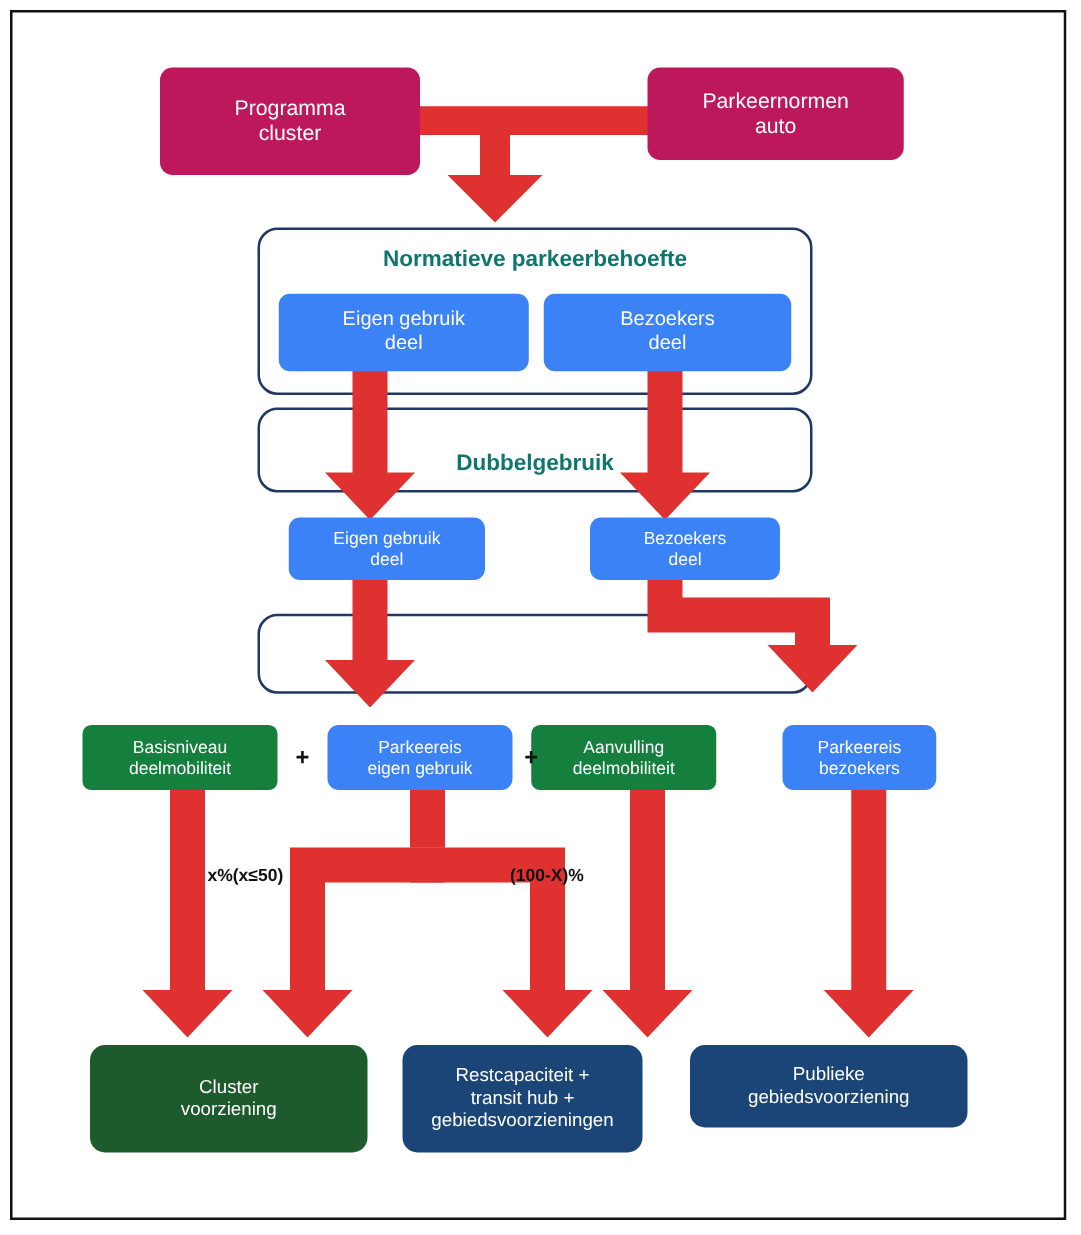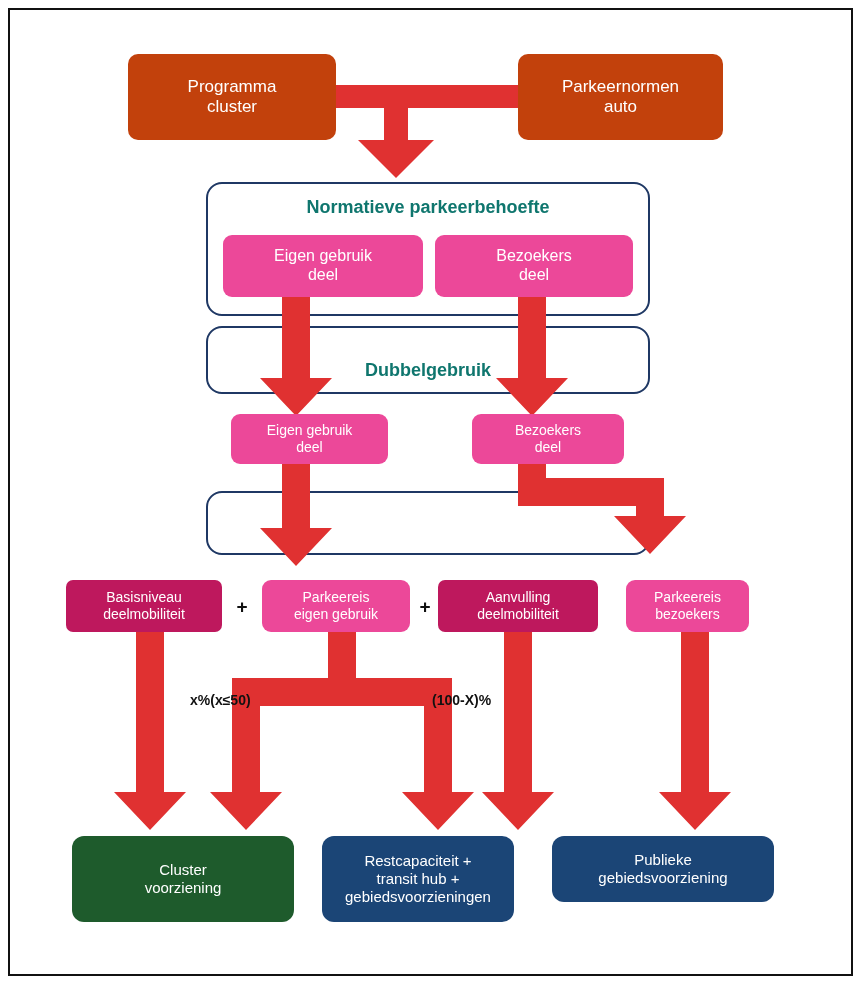--- a/index.html
+++ b/index.html
@@ -24,24 +24,24 @@
     position:absolute;
     z-index:2;
     box-sizing:border-box;
     display:flex;align-items:center;justify-content:center;
     text-align:center;
     color:#ffffff;
     line-height:1.18;
     white-space:pre-line;
   }
 
-  .n-blue{background:#c2410c;border-radius:10px;}
-  .n-blue-light{background:#be185d;border-radius:7px;}
+  .n-blue{background:#be185d;border-radius:10px;}
+  .n-blue-light{background:#15803d;border-radius:7px;}
   .n-blue-dark{background:#1B4576;border-radius:12px;}
-  .n-orange{background:#ec4899;border-radius:9px;}
+  .n-orange{background:#3b82f6;border-radius:9px;}
   .n-green{background:#1E5B2C;border-radius:12px;}
 
   .group{
     position:absolute;
     z-index:0;
     box-sizing:border-box;
     border:2px solid #1F3864;
     border-radius:16px;
     background:#ffffff;
   }
@@ -64,21 +64,20 @@
     font-size:19px;
     text-align:center;
   }
   .edge-label{
     position:absolute;
     z-index:4;
     color:#111111;
     font-weight:bold;
     font-size:14px;
     white-space:nowrap;
-    margin-left:24px;
   }
 </style>
 </head>
 <body>
 
 <div id="frame">
   <div class="stage">
 
     <svg id="arrows-back" viewBox="0 0 841 964">
       <g fill="#E03131">
@@ -115,42 +114,42 @@
     <div class="group-title" style="left:196px;top:188px;width:444px;font-size:18px;">Normatieve parkeerbehoefte</div>
 
     <div class="group-title" style="left:196px;top:331px;width:444px;font-size:18px;text-align:center;">
       <span>Dubbelgebruik</span>
     </div>
 
 
     <div class="node n-blue" style="left:118px;top:44px;width:208px;height:86px;font-size:17px;">Programma
 cluster</div>
 
-    <div class="node n-blue" style="left:508px;top:44px;width:205px;height:86px;font-size:17px;">Parkeernormen
+    <div class="node n-blue" style="left:508px;top:44px;width:205px;height:74px;font-size:17px;">Parkeernormen
 auto</div>
 
     <div class="node n-orange" style="left:213px;top:225px;width:200px;height:62px;font-size:16px;">Eigen gebruik
 deel</div>
 
     <div class="node n-orange" style="left:425px;top:225px;width:198px;height:62px;font-size:16px;">Bezoekers
 deel</div>
 
     <div class="node n-orange" style="left:221px;top:404px;width:157px;height:50px;font-size:14px;">Eigen gebruik
 deel</div>
 
     <div class="node n-orange" style="left:462px;top:404px;width:152px;height:50px;font-size:14px;">Bezoekers
 deel</div>
 
     <div class="node n-blue-light" style="left:56px;top:570px;width:156px;height:52px;font-size:14px;">Basisniveau
 deelmobiliteit</div>
 
     <div class="node n-orange" style="left:252px;top:570px;width:148px;height:52px;font-size:14px;">Parkeereis
 eigen gebruik</div>
 
-    <div class="node n-blue-light" style="left:428px;top:570px;width:160px;height:52px;font-size:14px;">Aanvulling
+    <div class="node n-blue-light" style="left:415px;top:570px;width:148px;height:52px;font-size:14px;">Aanvulling
 deelmobiliteit</div>
 
     <div class="node n-orange" style="left:616px;top:570px;width:123px;height:52px;font-size:14px;">Parkeereis
 bezoekers</div>
 
     <div class="node n-green" style="left:62px;top:826px;width:222px;height:86px;font-size:15px;">Cluster
 voorziening</div>
 
     <div class="node n-blue-dark" style="left:312px;top:826px;width:192px;height:86px;font-size:15px;">Restcapaciteit +
 transit hub +

